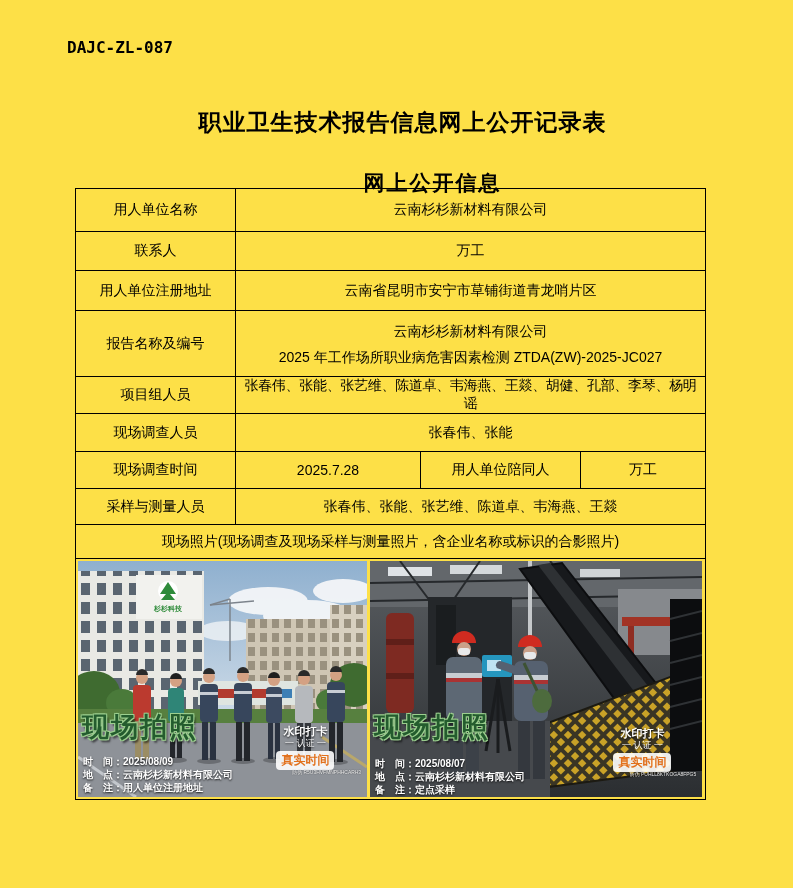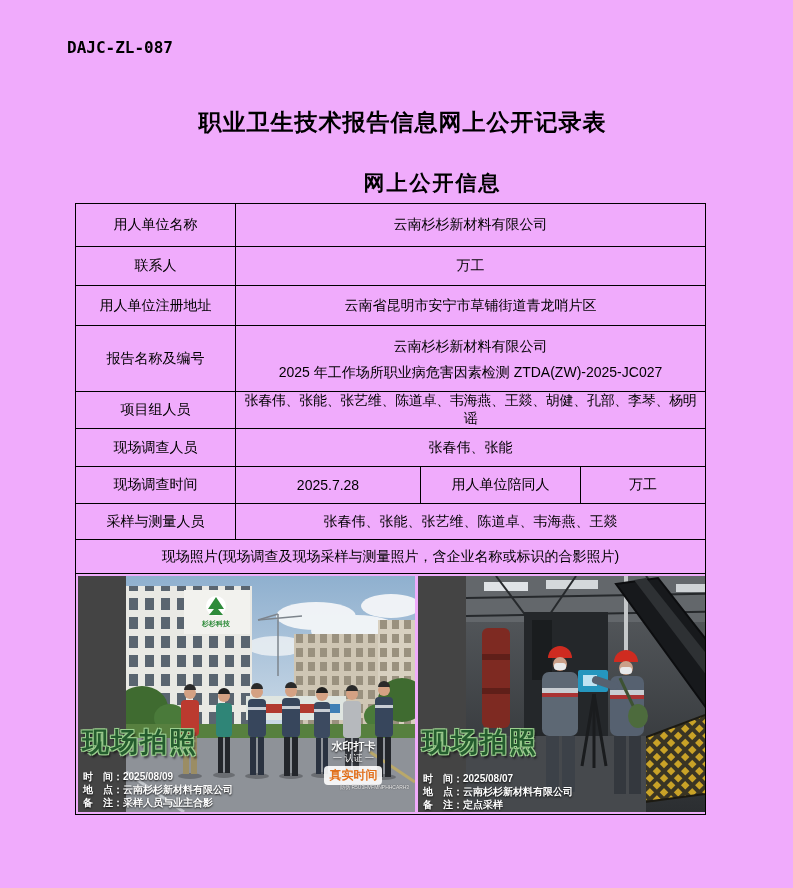--- a/index.html
+++ b/index.html
@@ -1,45 +1,45 @@
 <!DOCTYPE html>
 <html><head>
 <meta charset="utf-8">
 <style>
   html,body{margin:0;padding:0;background:#fff;}
   .page{
-    position:relative;width:793px;height:888px;background:#f0abfc;overflow:hidden;
+    position:relative;width:793px;height:888px;background:#fde047;overflow:hidden;
     font-family:"Liberation Sans",sans-serif;color:#000;
   }
   .doc-code{
     position:absolute;left:67px;top:38px;
     font-family:"DejaVu Sans Mono",monospace;font-weight:700;font-size:16px;letter-spacing:0px;
   }
   .title{
     position:absolute;left:0;top:101px;width:100%;text-align:center;
     font-size:23px;font-weight:700;letter-spacing:1px;margin:6px;
   }
   .subtitle{
     position:absolute;left:0;top:169px;width:100%;text-align:center;
     font-size:21px;font-weight:700;letter-spacing:2px;margin:0;padding-left:36px;
   }
   table.main{
-    position:absolute;left:75px;top:203px;width:630px;
+    position:absolute;left:75px;top:188px;width:630px;
     border-collapse:collapse;table-layout:fixed;
   }
   table.main td{
     border:1px solid #000;text-align:center;vertical-align:middle;
     font-size:14px;padding:0 2px;overflow:hidden;
   }
   td.names-cell{font-size:13.5px;letter-spacing:-0.3px;}
   td.report-cell{line-height:26px;}
   td.caption-cell{text-align:left;font-size:13px;padding-left:1px;}
   td.photo-cell{padding:2px;}
   .photo-strip{display:flex;gap:3px;}
-  .photo{position:relative;overflow:hidden;background:#444;flex:none;padding-left:48px;}
+  .photo{position:relative;overflow:hidden;background:#444;flex:none;}
   .photo svg{display:block;}
   
   .stamp{
     position:absolute;left:4px;font-weight:900;font-size:27px;letter-spacing:2px;
     color:#245c2e;
     text-shadow:-1px -1px 0 #9ccf8f,1px -1px 0 #9ccf8f,-1px 1px 0 #9ccf8f,1px 1px 0 #9ccf8f,2px 3px 2px rgba(0,0,0,.55);
     white-space:nowrap;
   }
   .wm-lines{
     position:absolute;left:5px;font-size:10px;font-weight:700;color:#fff;
@@ -237,21 +237,21 @@
                       <rect x="249" y="129" width="18" height="3" fill="#c8cdd4"></rect>
                     <rect x="251" y="161" width="6" height="40" fill="#23262b"></rect>
                       <rect x="259" y="161" width="6" height="40" fill="#23262b"></rect>
                   </g>
                 </g>
               </svg>
               <div class="stamp" style="top:148px">现场拍照</div>
               <div class="wm-lines" style="top:194px">
                 <div>时　间：2025/08/09</div>
                 <div>地　点：云南杉杉新材料有限公司</div>
-                <div>备　注：采样人员与业主合影</div>
+                <div>备　注：用人单位注册地址</div>
               </div>
               <div class="wm-right" style="top:164px">
                 <div class="wm-app">水印打卡</div>
                 <div class="wm-cert">一 认证 一</div>
                 <div class="wm-badge">真实时间</div>
                 <div class="wm-code">防伪 R5U3HVFMNPHHCARH3</div>
               </div>
             </div>
 
             <div class="photo" style="width:332px;height:236px">

